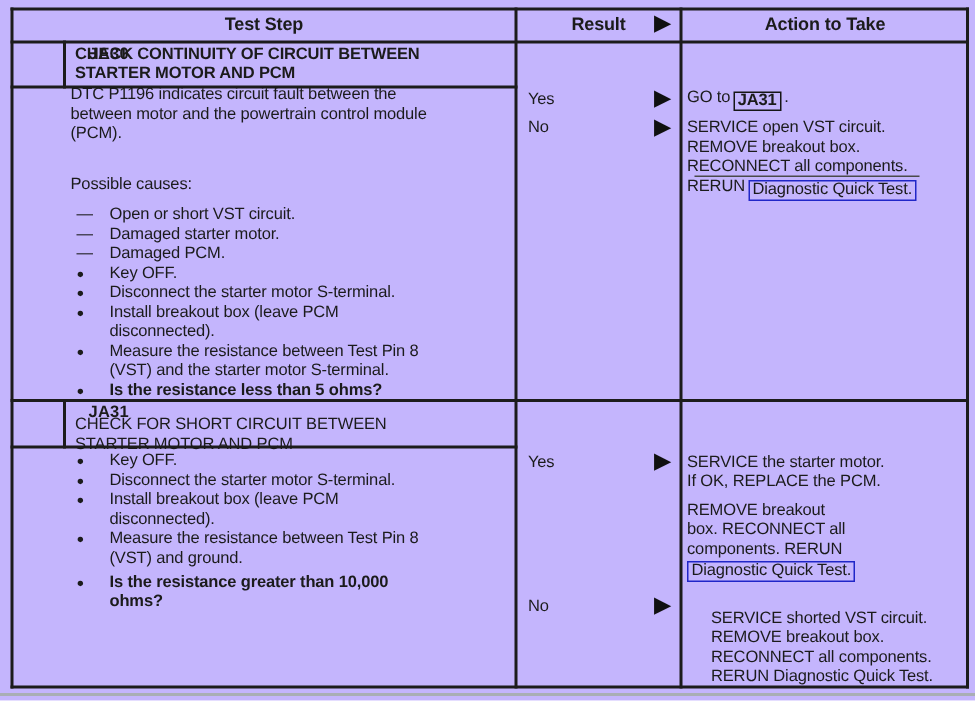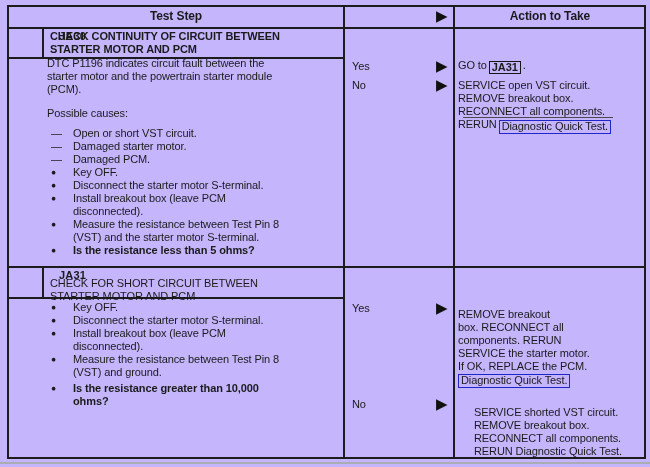--- a/index.html
+++ b/index.html
@@ -46,32 +46,33 @@
     <div class="ln" style="left:446px; top:0; width:2px; height:454px;"></div>
     <div class="ln" style="left:0; top:22px; width:639px; height:2px;"></div>
     <div class="ln" style="left:0; top:52px; width:338px; height:2px;"></div>
     <div class="ln" style="left:0; top:261px; width:639px; height:2px;"></div>
     <div class="ln" style="left:0; top:292px; width:338px; height:2px;"></div>
     <div class="ln" style="left:35px; top:22px; width:2px; height:32px;"></div>
     <div class="ln" style="left:35px; top:261px; width:2px; height:33px;"></div>
   </div>
 
   <div class="abs hdr" style="left:7px; top:10px; width:338px;">Test Step</div>
+  <div class="abs hdr" style="left:345px; top:10px; width:108px;">Result</div>
   <div class="abs arrow" style="left:436px; top:9px;">▶</div>
   <div class="abs hdr" style="left:455px; top:10px; width:190px;">Action to Take</div>
 
   <div class="abs cell-id" style="left:7px; top:30px; width:35px;">JA30</div>
   <div class="abs pre" style="left:50px; top:30px; width:288px;font-weight:bold;">CHECK CONTINUITY OF CIRCUIT BETWEEN
 STARTER MOTOR AND PCM</div>
 
   <div class="abs" style="left:47px; top:57px; width:296px;">
     <div class="pre">DTC P1196 indicates circuit fault between the
-starter motor and the powertrain starter module
+between motor and the powertrain control module
 (PCM).</div>
-    <div style="margin-top:11px;">Possible causes:</div>
+    <div style="margin-top:21px;">Possible causes:</div>
     <div class="li" style="margin-top:7px;">
       <span class="mk">—</span>
       <span class="tx">Open or short VST circuit.</span>
     </div>
     <div class="li">
       <span class="mk">—</span>
       <span class="tx">Damaged starter motor.</span>
     </div>
     <div class="li">
       <span class="mk">—</span>
@@ -145,25 +146,25 @@
     <div class="li b" style="margin-top:3px;">
       <span class="mk dot">●</span>
       <span class="tx">Is the resistance greater than 10,000
 ohms?</span>
     </div>
   </div>
 
   <div class="abs" style="left:352px; top:302px;">Yes</div>
   <div class="abs arrow" style="left:436px; top:301px;">▶</div>
   <div class="abs" style="left:458px; top:302px; width:186px;">
+    <div class="pre">SERVICE the starter motor.
+If OK, REPLACE the PCM.</div>
     <div class="pre gap6">REMOVE breakout
 box. RECONNECT all
 components. RERUN</div>
-    <div class="pre">SERVICE the starter motor.
-If OK, REPLACE the PCM.</div>
     <div style="margin-top:-1px;">
       <span class="box-blue" style="margin-left:0;">Diagnostic Quick Test.</span>
     </div>
   </div>
 
   <div class="abs" style="left:352px; top:398px;">No</div>
   <div class="abs arrow" style="left:436px; top:397px;">▶</div>
   <div class="abs pre" style="left:474px; top:406px; width:186px;">SERVICE shorted VST circuit.
 REMOVE breakout box.
 RECONNECT all components.

